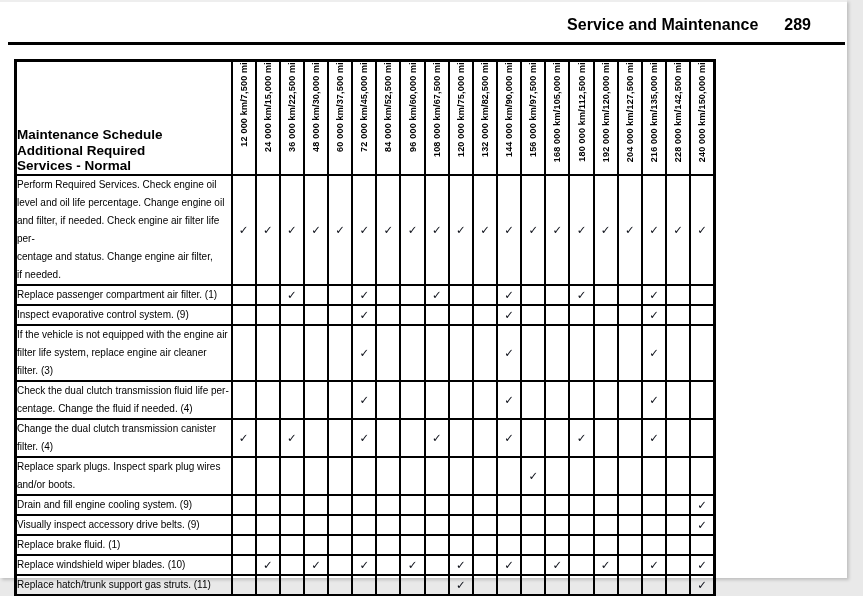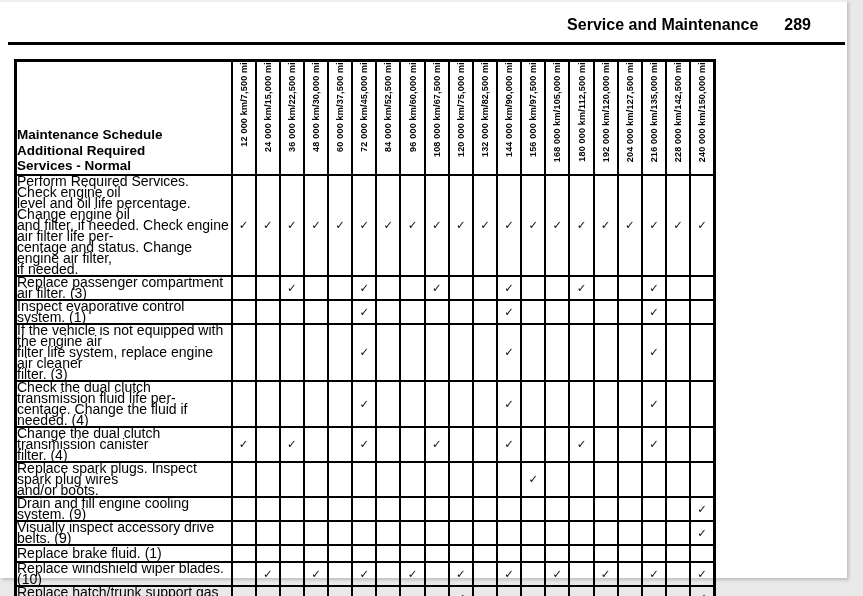--- a/index.html
+++ b/index.html
@@ -57,22 +57,22 @@
   }
   .vert {
     display: inline-block;
     writing-mode: vertical-rl;
     transform: rotate(180deg);
     white-space: nowrap;
     font-size: 9px; font-weight: bold;
     letter-spacing: 0.2px;
   }
   td.row-label {
-    font-size: 14px;
-    line-height: 11px;
+    font-size: 10px;
+    line-height: 18px;
     padding: 4px 4px 4px 4px;
     white-space: pre-line;
     vertical-align: middle;
     margin-top: 33px;
   }
   td.check-cell {
     text-align: center;
     vertical-align: middle;
     font-size: 11.5px;
     font-weight: 600;
@@ -142,44 +142,44 @@
           <td class="check-cell"><span>✓</span></td>
           <td class="check-cell"><span>✓</span></td>
           <td class="check-cell"><span>✓</span></td>
           <td class="check-cell"><span>✓</span></td>
           <td class="check-cell"><span>✓</span></td>
           <td class="check-cell"><span>✓</span></td>
           <td class="check-cell"><span>✓</span></td>
           <td class="check-cell"><span>✓</span></td>
         </tr>
         <tr>
-          <td class="row-label">Replace passenger compartment air filter. (3)</td>
-          <td class="check-cell"></td>
-          <td class="check-cell"></td>
-          <td class="check-cell"><span>✓</span></td>
-          <td class="check-cell"></td>
-          <td class="check-cell"></td>
-          <td class="check-cell"><span>✓</span></td>
-          <td class="check-cell"></td>
-          <td class="check-cell"></td>
-          <td class="check-cell"><span>✓</span></td>
-          <td class="check-cell"></td>
-          <td class="check-cell"></td>
-          <td class="check-cell"><span>✓</span></td>
-          <td class="check-cell"></td>
-          <td class="check-cell"></td>
-          <td class="check-cell"><span>✓</span></td>
-          <td class="check-cell"></td>
-          <td class="check-cell"></td>
-          <td class="check-cell"><span>✓</span></td>
-          <td class="check-cell"></td>
-          <td class="check-cell"></td>
-        </tr>
-        <tr>
-          <td class="row-label">Inspect evaporative control system. (1)</td>
+          <td class="row-label">Replace passenger compartment air filter. (1)</td>
+          <td class="check-cell"></td>
+          <td class="check-cell"></td>
+          <td class="check-cell"><span>✓</span></td>
+          <td class="check-cell"></td>
+          <td class="check-cell"></td>
+          <td class="check-cell"><span>✓</span></td>
+          <td class="check-cell"></td>
+          <td class="check-cell"></td>
+          <td class="check-cell"><span>✓</span></td>
+          <td class="check-cell"></td>
+          <td class="check-cell"></td>
+          <td class="check-cell"><span>✓</span></td>
+          <td class="check-cell"></td>
+          <td class="check-cell"></td>
+          <td class="check-cell"><span>✓</span></td>
+          <td class="check-cell"></td>
+          <td class="check-cell"></td>
+          <td class="check-cell"><span>✓</span></td>
+          <td class="check-cell"></td>
+          <td class="check-cell"></td>
+        </tr>
+        <tr>
+          <td class="row-label">Inspect evaporative control system. (9)</td>
           <td class="check-cell"></td>
           <td class="check-cell"></td>
           <td class="check-cell"></td>
           <td class="check-cell"></td>
           <td class="check-cell"></td>
           <td class="check-cell"><span>✓</span></td>
           <td class="check-cell"></td>
           <td class="check-cell"></td>
           <td class="check-cell"></td>
           <td class="check-cell"></td>

